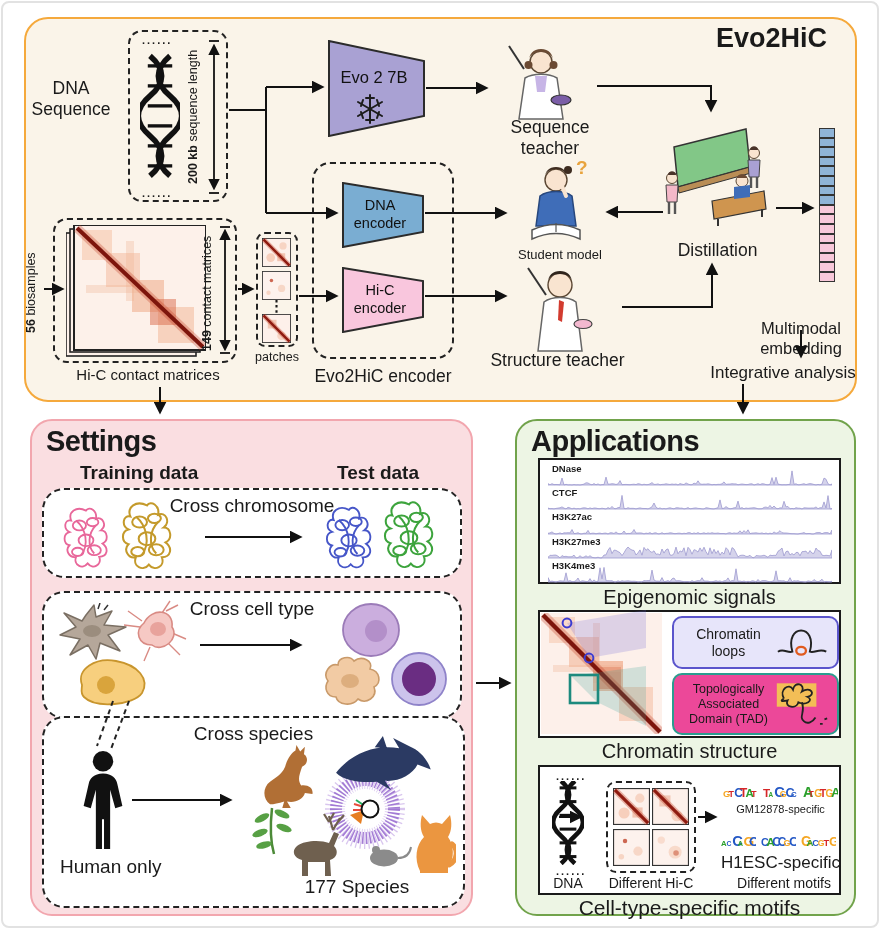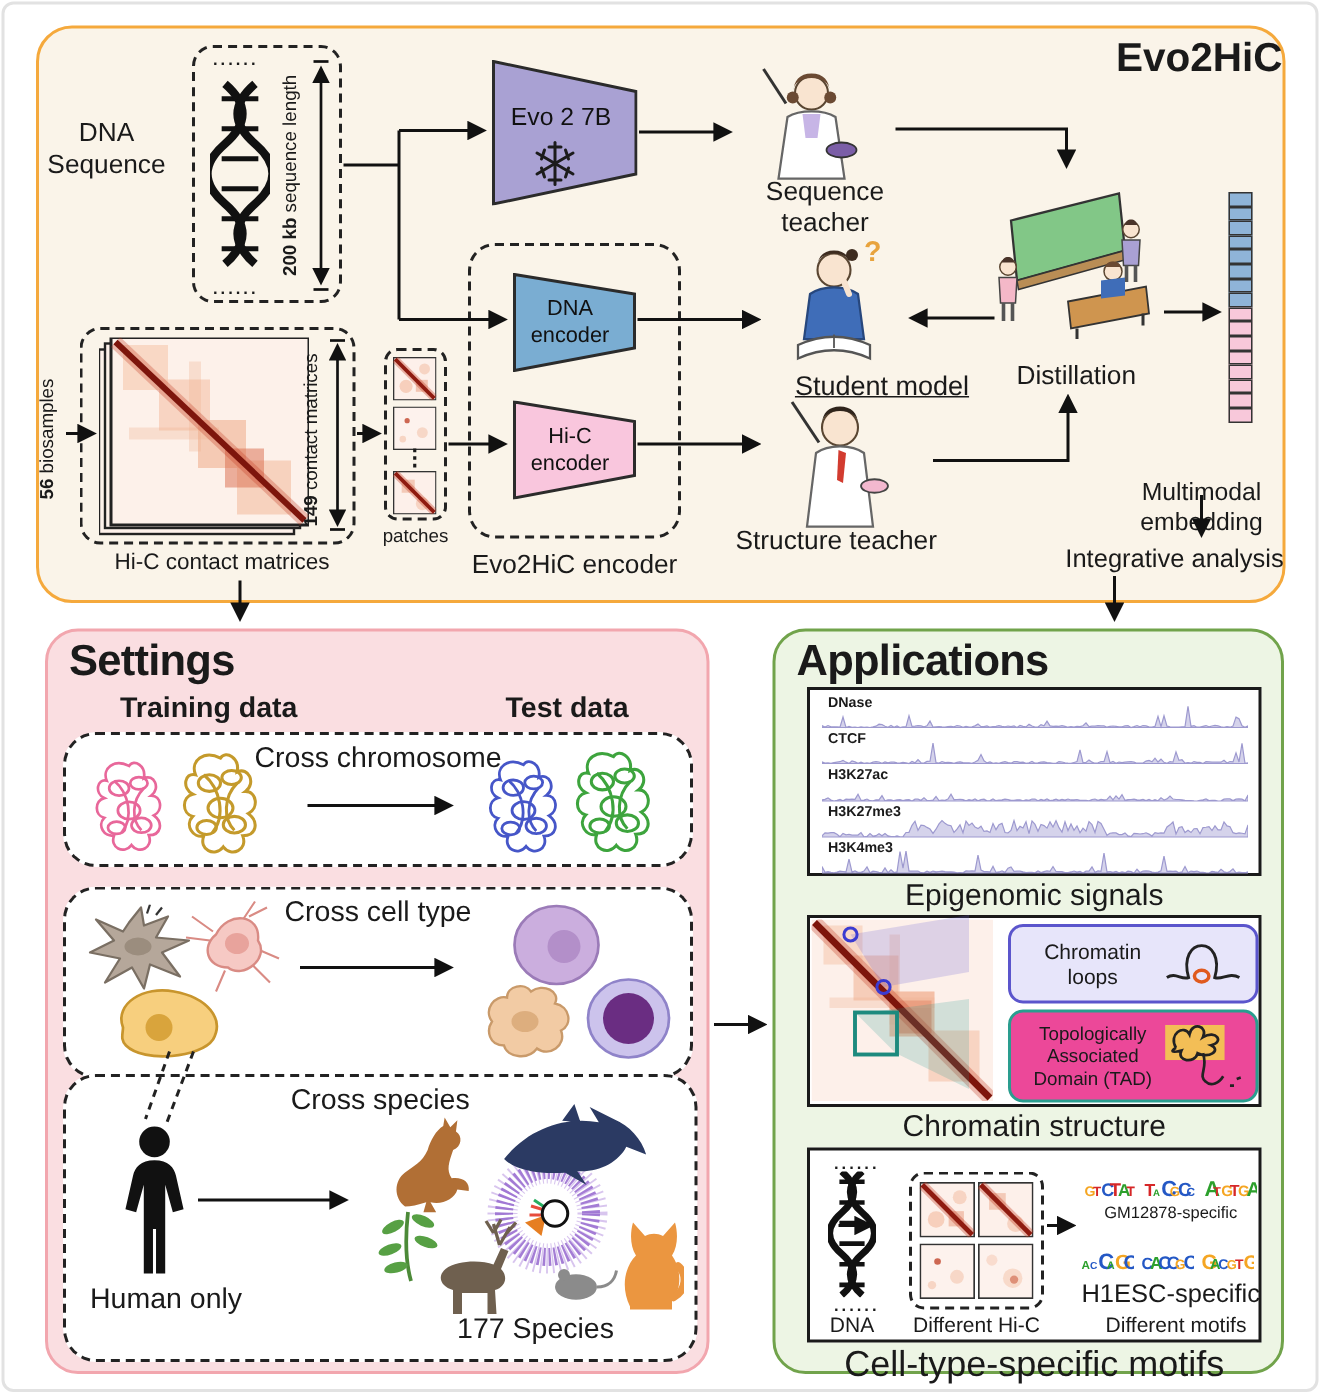--- a/index.html
+++ b/index.html
@@ -33,21 +33,21 @@
   .dots-h{font-size:11px;font-weight:bold;letter-spacing:2px;line-height:6px;}
   .dots-v{font-size:15px;font-weight:bold;line-height:10px;text-align:center;}
 </style>
 </head>
 <body>
 
 <div id="page">
   <div id="frame"></div>
 
   <div id="panel-top" class="panel">
-    <div class="lbl fig-title" style="right:0;top:4px;text-align:center;">Evo2HiC</div>
+    <div class="lbl fig-title" style="right:28px;top:4px;text-align:center;">Evo2HiC</div>
   </div>
 
   <div class="lbl center" style="left:16px;top:78px;width:110px;font-size:17.5px;line-height:21px;">DNA Sequence</div>
   <div class="dashbox" style="left:128px;top:30px;width:100px;height:172px;border-radius:14px;"></div>
   <div class="lbl dots-h" style="left:142px;top:37px;">......</div>
   <svg class="abs" style="left:140px;top:48px;" width="40" height="138" viewBox="0 0 36 110">
     <g stroke="#111" fill="none">
       <line x1="7" y1="9" x2="29" y2="9" stroke-width="3"></line>
         <line x1="7" y1="27" x2="29" y2="27" stroke-width="3"></line>
       <line x1="7" y1="45" x2="29" y2="45" stroke-width="3"></line>
@@ -141,21 +141,21 @@
   <svg class="abs" style="left:514px;top:156px;" width="90" height="90" viewBox="0 0 90 90">
     <text x="62" y="18" font-size="19" font-weight="bold" fill="#e8a33d">?</text>
     <circle cx="42" cy="24" r="11" fill="#f9e4d0" stroke="#5a4632" stroke-width="1.4"></circle>
     <path d="M31 22 C30 10 54 10 53 22 C53 15 49 11 42 11 C35 11 31 15 31 22 Z" fill="#3e2c20"></path>
     <circle cx="54" cy="14" r="4" fill="#3e2c20"></circle>
     <path d="M26 40 C34 34 50 34 58 40 L62 70 L22 70 Z" fill="#3f6db8" stroke="#27477d" stroke-width="1.5"></path>
     <line x1="52" y1="40" x2="48" y2="30" stroke="#f9e4d0" stroke-width="4" stroke-linecap="round"></line>
     <path d="M18 74 Q42 63 66 74 L66 83 Q42 72 18 83 Z" fill="#fff" stroke="#555" stroke-width="1.5"></path>
     <line x1="42" y1="67" x2="42" y2="76" stroke="#555" stroke-width="1.2"></line>
   </svg>
-  <div class="caption" style="left:518px;top:247px;width:140px;font-size:18px;text-decoration:underline;">Student model</div>
+  <div class="caption" style="left:490px;top:247px;width:140px;font-size:13px;">Student model</div>
 
   <svg class="abs" style="left:516px;top:262px;" width="85" height="90" viewBox="0 0 85 90">
     <line x1="12" y1="6" x2="30" y2="33" stroke="#333" stroke-width="2"></line>
     <circle cx="44" cy="23" r="12" fill="#f9e4d0" stroke="#5a4632" stroke-width="1.4"></circle>
     <path d="M32 21 C31 9 57 9 56 21 C56 13 51 9 44 9 C37 9 32 13 32 21 Z" fill="#2f241c"></path>
     <path d="M28 40 C36 34 52 34 60 40 L66 89 L22 89 Z" fill="#fff" stroke="#666" stroke-width="1.5"></path>
     <path d="M43 38 L48 40 L46 60 L42 58 Z" fill="#d23b2f"></path>
     <ellipse cx="67" cy="62" rx="9" ry="4.5" fill="#f3b8cf" stroke="#444" stroke-width="1.2"></ellipse>
   </svg>
   <div class="caption" style="left:480px;top:350px;width:155px;font-size:17.5px;">Structure teacher</div>
@@ -461,21 +461,21 @@
             <text x="12.2" y="15" font-size="9.4" font-weight="bold" font-family="Liberation Sans, sans-serif" fill="#2458c5">C</text>
             <text x="17.799999999999997" y="15" font-size="8.6" font-weight="bold" font-family="Liberation Sans, sans-serif" fill="#f5a623">G</text>
             <text x="23.4" y="15" font-size="9.3" font-weight="bold" font-family="Liberation Sans, sans-serif" fill="#d62728">T</text>
             <text x="29" y="15" font-size="13.2" font-weight="bold" font-family="Liberation Sans, sans-serif" fill="#f5a623">G</text>
           </svg>
       </div>
       <div class="lbl center" style="left:178px;top:86px;width:125px;font-size:17px;">H1ESC-specific</div>
 
       <div class="lbl center" style="left:185px;top:108px;width:118px;font-size:14px;">Different motifs</div>
     </div>
-    <div class="caption" style="left:20px;top:475px;width:305px;font-size:24px;">Cell-type-specific motifs</div>
+    <div class="caption" style="left:20px;top:475px;width:305px;font-size:21px;">Cell-type-specific motifs</div>
   </div>
 
   <svg width="0" height="0" style="position:absolute;">
     <defs>
       <symbol id="sym-hic-strong" viewBox="0 0 40 40">
         <rect width="40" height="40" fill="#fdf0ea" stroke="#333" stroke-width="2.4"></rect>
         <circle cx="12" cy="27" r="6" fill="#f3c1a8" opacity=".7"></circle>
         <circle cx="29" cy="11" r="5" fill="#f3c1a8" opacity=".6"></circle>
         <rect x="21" y="21" width="11" height="11" fill="#eaa183" opacity=".55"></rect>
         <line x1="2" y1="2" x2="38" y2="38" stroke="#c23b22" stroke-width="7" opacity=".35"></line>

